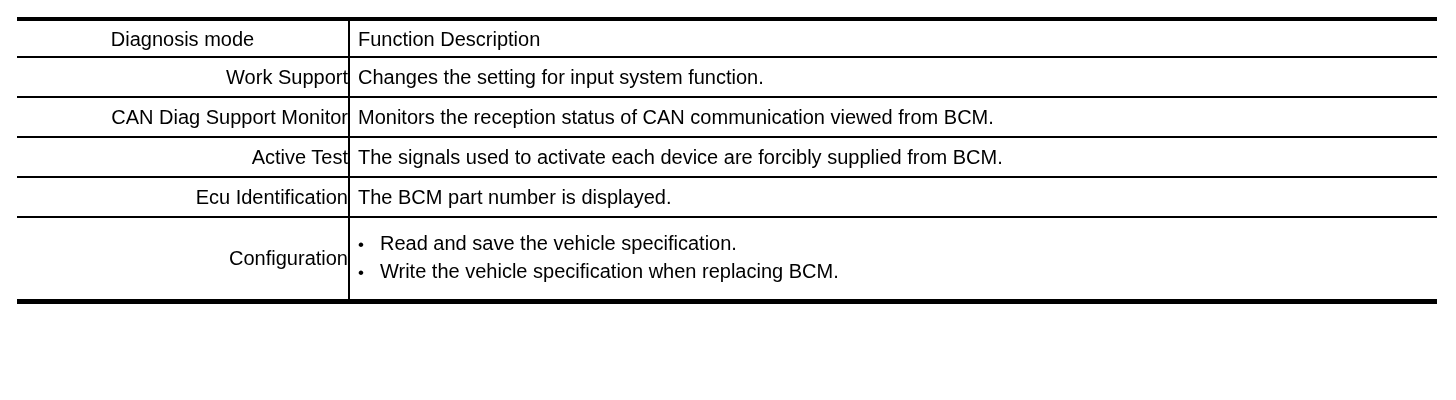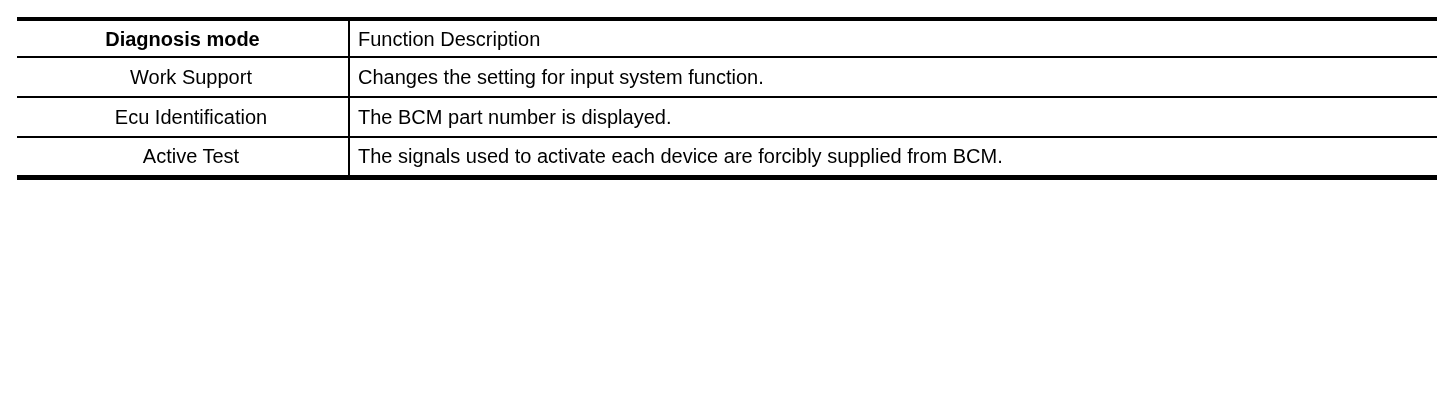--- a/index.html
+++ b/index.html
@@ -39,23 +39,23 @@
   .doc-table tr:last-child td { border-bottom: none; }
   .doc-table th {
     font-weight: normal;
     text-align: center;
     height: 38px;
   }
   .doc-table td { height: 40px; }
   .doc-table .cell-mode {
     border-right: 2px solid #000;
     padding-left: 17px;
-    text-align: center;
+    text-align: right;
   }
-  .doc-table th.cell-mode { padding-left: 0; text-align: center; font-weight: bold; }
+  .doc-table th.cell-mode { padding-left: 0; text-align: center; }
   .doc-table .cell-desc {
     padding-left: 8px;
     text-align: left;
   }
   .doc-table tr.row-tall td { height: 84px; }
   .bullet-list { padding: 4px 0; }
   .bullet-line {
     display: flex;
     align-items: baseline;
     line-height: 27px;
@@ -81,22 +81,41 @@
         <th class="cell-mode">Diagnosis mode</th>
         <th class="cell-desc">Function Description</th>
       </tr>
     </thead>
     <tbody>
       <tr>
         <td class="cell-mode">Work Support</td>
         <td class="cell-desc">Changes the setting for input system function.</td>
       </tr>
       <tr>
-        <td class="cell-mode">Ecu Identification</td>
-        <td class="cell-desc">The BCM part number is displayed.</td>
+        <td class="cell-mode">CAN Diag Support Monitor</td>
+        <td class="cell-desc">Monitors the reception status of CAN communication viewed from BCM.</td>
       </tr>
       <tr>
         <td class="cell-mode">Active Test</td>
         <td class="cell-desc">The signals used to activate each device are forcibly supplied from BCM.</td>
+      </tr>
+      <tr>
+        <td class="cell-mode">Ecu Identification</td>
+        <td class="cell-desc">The BCM part number is displayed.</td>
+      </tr>
+      <tr class="row-tall">
+        <td class="cell-mode">Configuration</td>
+        <td class="cell-desc">
+          <div class="bullet-list">
+            <div class="bullet-line">
+              <span class="bullet-glyph">•</span>
+              <span>Read and save the vehicle specification.</span>
+            </div>
+            <div class="bullet-line">
+              <span class="bullet-glyph">•</span>
+              <span>Write the vehicle specification when replacing BCM.</span>
+            </div>
+          </div>
+        </td>
       </tr>
     </tbody>
   </table>
 </div>
 
 </body></html>

